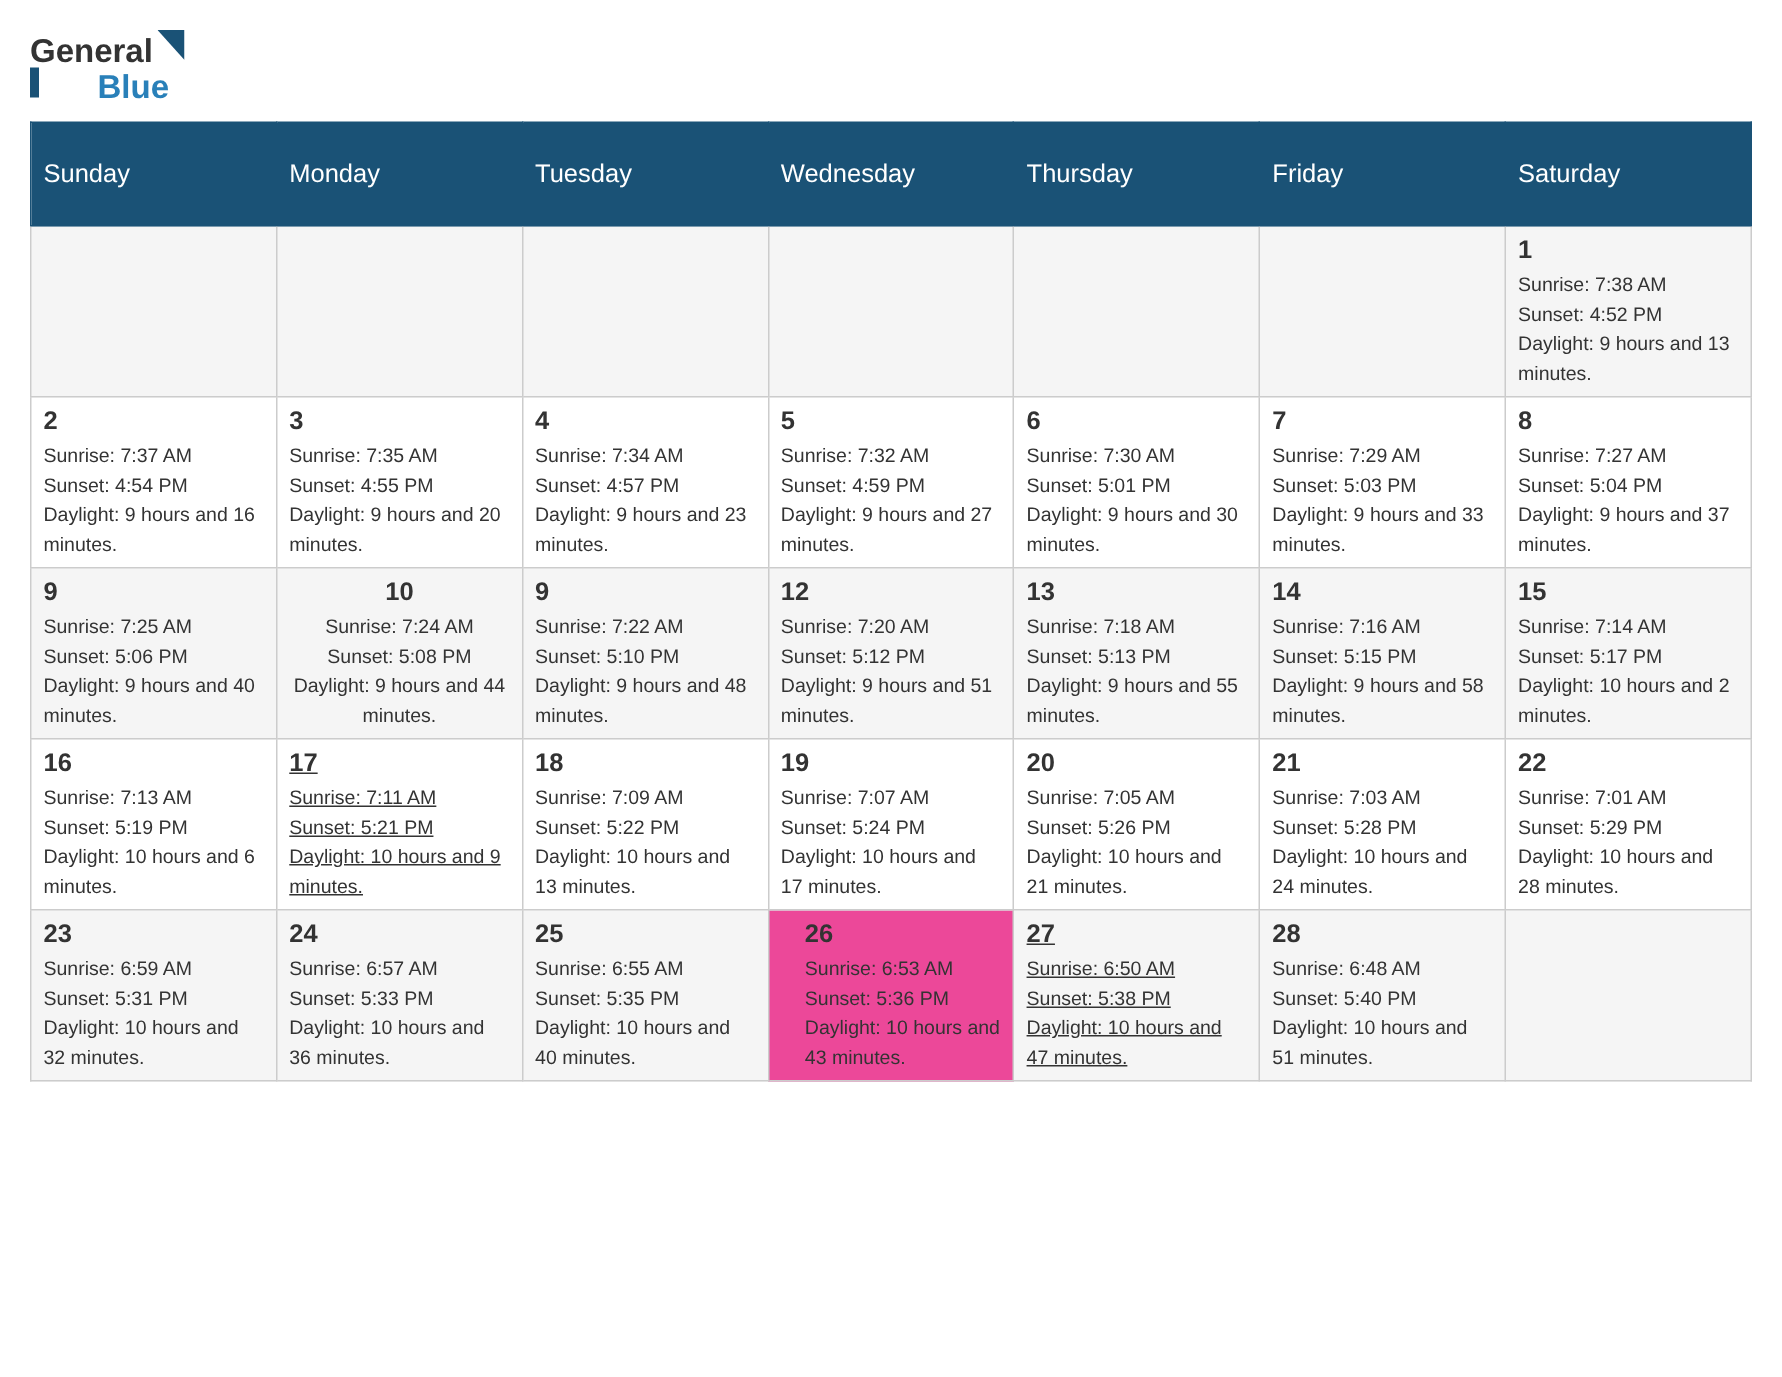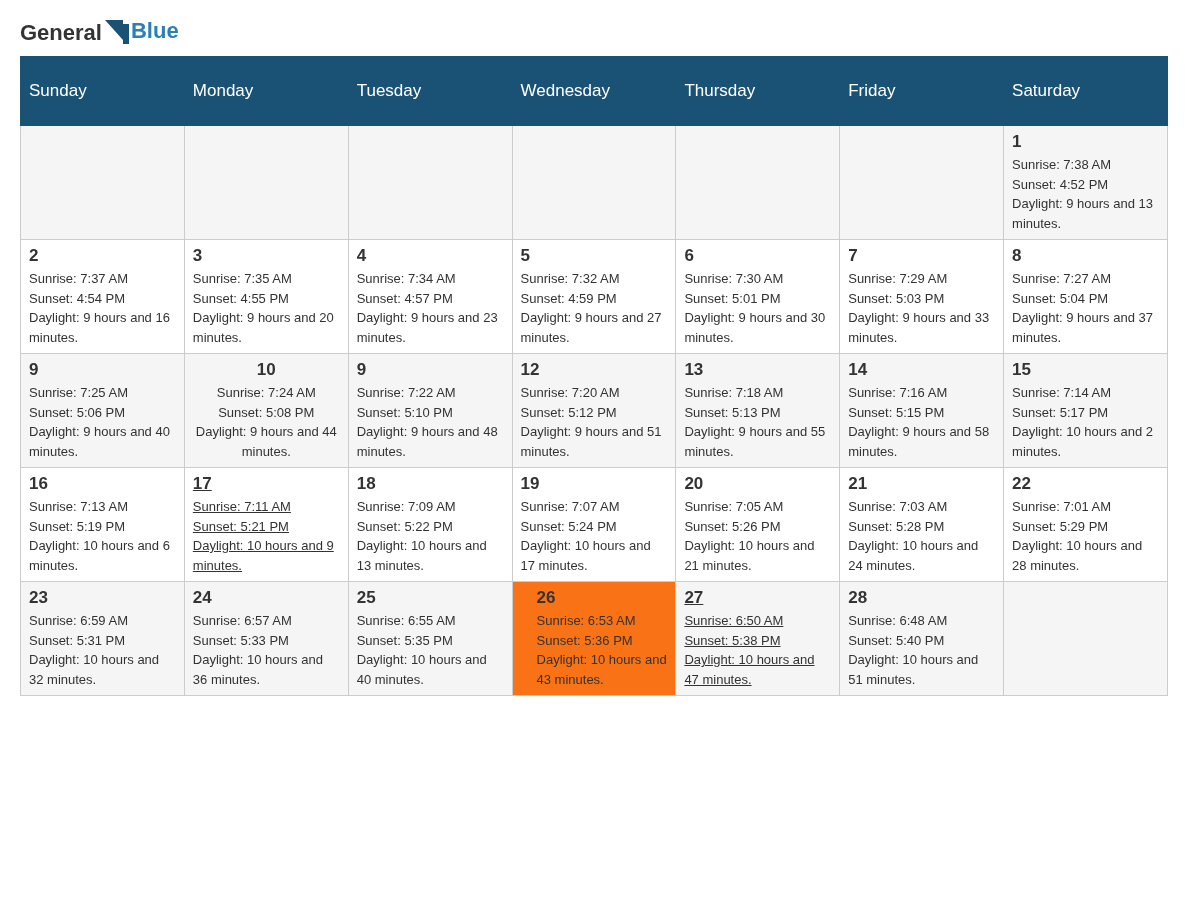--- a/index.html
+++ b/index.html
@@ -11,21 +11,21 @@
       min-height: 918px;
     }
     .header {
       display: flex;
       justify-content: space-between;
       align-items: flex-start;
       margin-bottom: 10px;
     }
     .logo {
       display: flex;
-      flex-direction: row;
+      flex-direction: column;
       align-items: flex-start;
     }
     .title-section {
       text-align: right;
     }
     .month-title {
       font-size: 52px;
       font-weight: normal;
       color: #333;
       line-height: 1.1;
@@ -84,21 +84,21 @@
 <div class="header">
   <div class="logo">
   <div style="display:flex; align-items:center;">
     <span style="font-size:22px; font-weight:bold; color:#333;">General</span>
     <div style="display:inline-block; margin-left:3px; margin-bottom:2px;">
       <svg width="18" height="20" viewBox="0 0 18 20">
         <polygon points="0,0 18,0 18,20" fill="#1a5276"></polygon>
       </svg>
     </div>
   </div>
-  <div style="display:flex; align-items:flex-end; margin-top:-2px;">
+  <div style="display:flex; align-items:flex-start; margin-top:-2px;gap:37px;">
     <div style="width:6px; height:20px; background:#1a5276; margin-right:2px;"></div>
     <span style="font-size:22px; font-weight:bold; color:#2980b9;">Blue</span>
   </div>
 </div>
 </div>
 
 <table class="calendar">
   <thead>
     <tr>
     <th>Sunday</th>
@@ -219,21 +219,21 @@
           <div class="day-info">Sunrise: 6:59 AM<br>Sunset: 5:31 PM<br>Daylight: 10 hours and 32 minutes.</div>
         </td>
         <td style="background: rgb(245, 245, 245);">
           <span class="day-number">24</span>
           <div class="day-info">Sunrise: 6:57 AM<br>Sunset: 5:33 PM<br>Daylight: 10 hours and 36 minutes.</div>
         </td>
         <td style="background: rgb(245, 245, 245);">
           <span class="day-number">25</span>
           <div class="day-info">Sunrise: 6:55 AM<br>Sunset: 5:35 PM<br>Daylight: 10 hours and 40 minutes.</div>
         </td>
-        <td style="background: #f97316; padding-left: 24px;">
+        <td style="background: #ec4899; padding-left: 24px;">
           <span class="day-number">26</span>
           <div class="day-info">Sunrise: 6:53 AM<br>Sunset: 5:36 PM<br>Daylight: 10 hours and 43 minutes.</div>
         </td>
         <td style="background: rgb(245, 245, 245); text-decoration: underline;">
           <span class="day-number">27</span>
           <div class="day-info">Sunrise: 6:50 AM<br>Sunset: 5:38 PM<br>Daylight: 10 hours and 47 minutes.</div>
         </td>
         <td style="background: rgb(245, 245, 245);">
           <span class="day-number">28</span>
           <div class="day-info">Sunrise: 6:48 AM<br>Sunset: 5:40 PM<br>Daylight: 10 hours and 51 minutes.</div>

